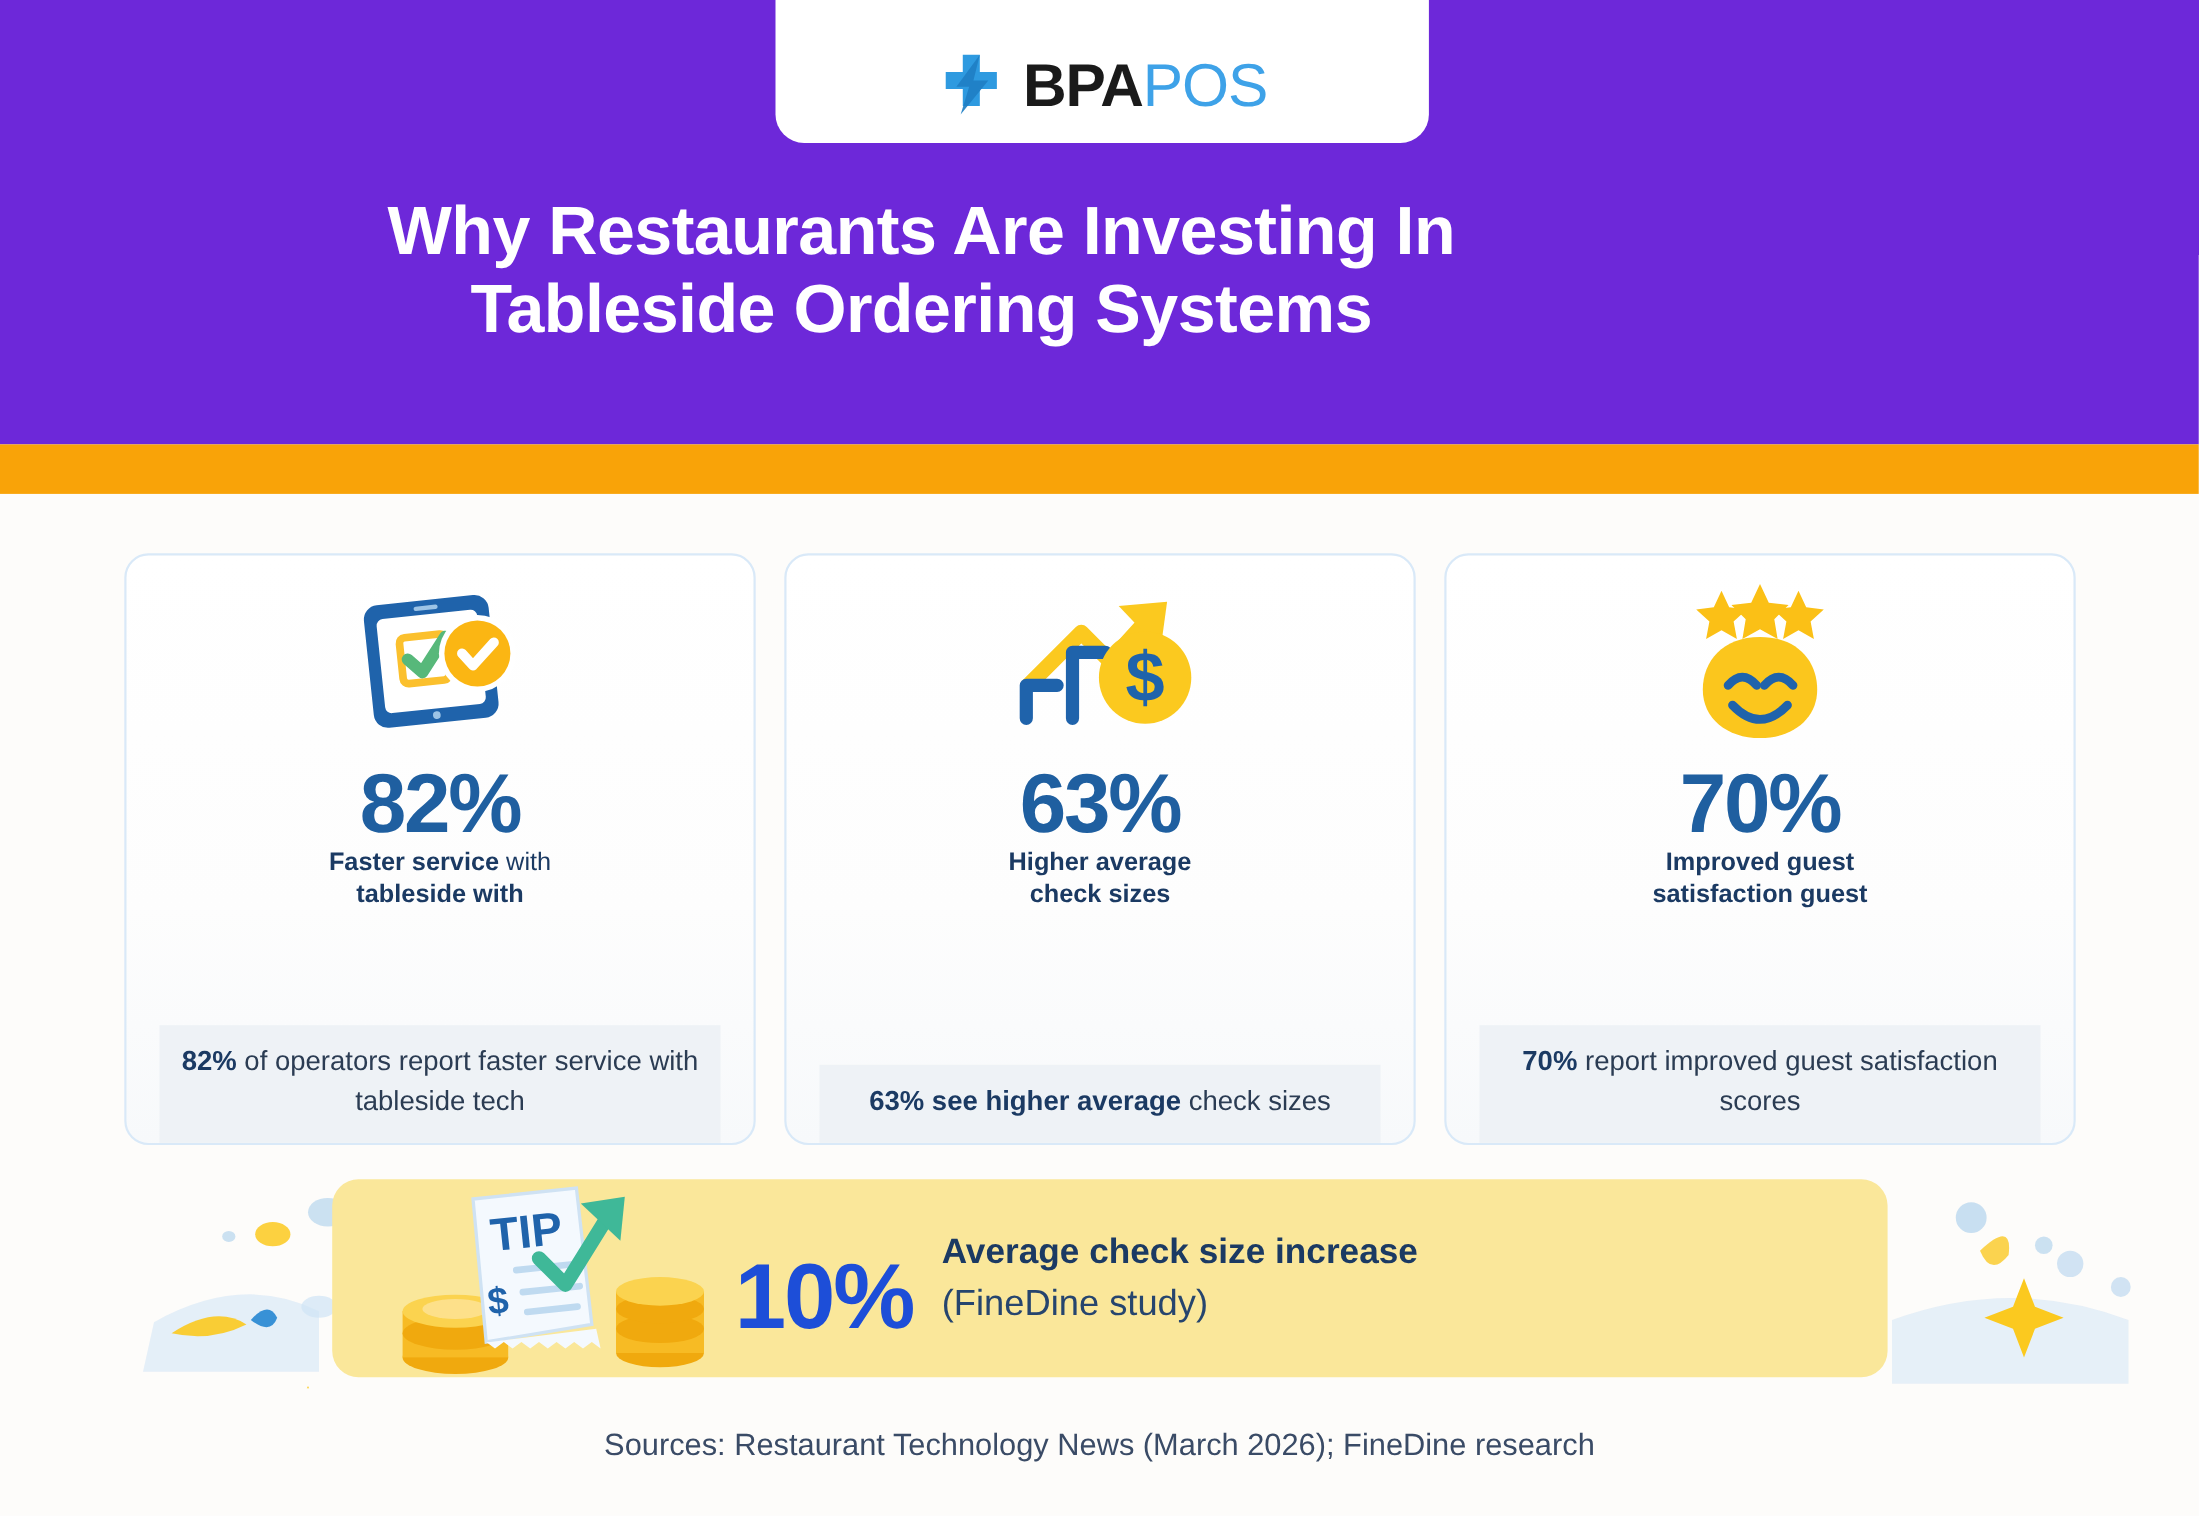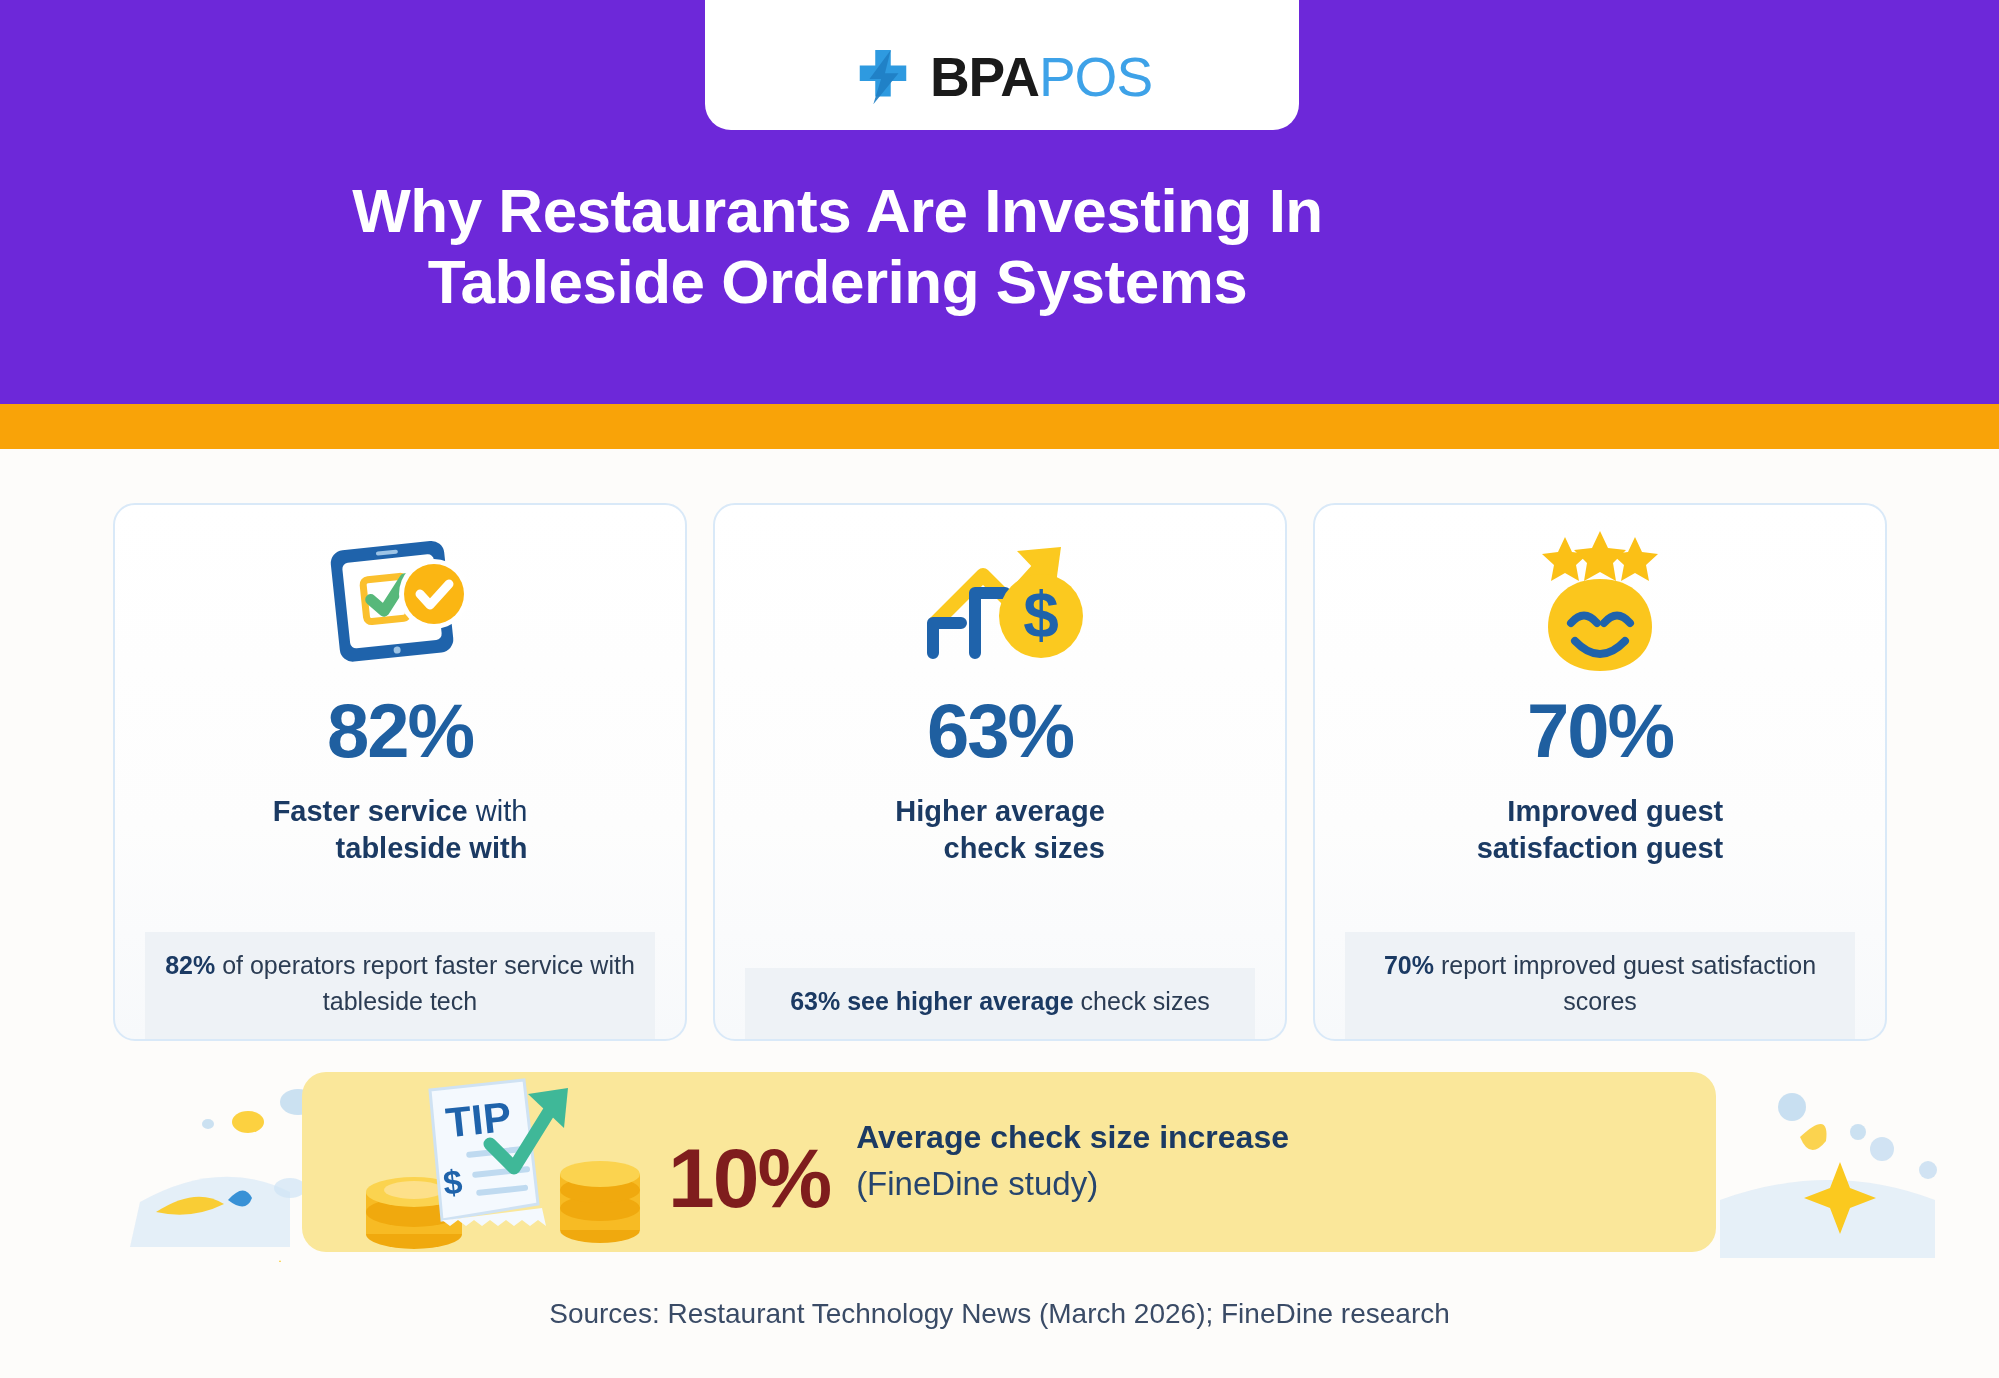--- a/index.html
+++ b/index.html
@@ -54,22 +54,22 @@
     display:flex;flex-direction:column;align-items:center;
     overflow:hidden;
     box-sizing:border-box;
   }
   .card-icon{height:148px;margin-top:26px;display:flex;align-items:center;justify-content:center;}
   .card-pct{
     font-size:76px;font-weight:bold;color:#1f5fa0;letter-spacing:-2px;
     margin-top:14px;line-height:1;
   }
   .card-label{
-    margin-top:24px;text-align:right;color:#1b3a63;
-    font-size:29px;line-height:1.28;font-weight:bold;padding:0 40px;
+    text-align:center;color:#1b3a63;
+    font-size:23px;line-height:1.28;font-weight:bold;padding:0 40px;
   }
   .card-label .lt{font-weight:400;}
   .card-foot{
     margin-top:auto;width:calc(100% - 60px);
     background:#eef2f6;
     padding:16px 14px 20px;
     text-align:center;color:#2b3c53;
     font-size:25px;line-height:1.42;
     box-sizing:border-box;
   }
@@ -79,21 +79,21 @@
   .banner-zone{position:absolute;left:0;top:1062px;width:1999px;height:200px;}
   .confetti{position:absolute;pointer-events:none;}
   .banner{
     position:absolute;left:302px;top:1072px;width:1414px;height:180px;
     background:#fae79a;border-radius:24px;
     display:flex;align-items:center;
     box-sizing:border-box;
   }
   .banner-illus{width:310px;height:180px;flex:0 0 auto;margin-left:40px;}
   .banner-pct{
-    font-size:84px;font-weight:bold;color:#7f1d1d;letter-spacing:-2px;
+    font-size:84px;font-weight:bold;color:#1d4ed8;letter-spacing:-2px;
     margin-left:16px;line-height:1;margin-top:32px;
   }
   .banner-txt{margin-left:26px;color:#1b3a63;}
   .banner-txt .l1{font-size:32px;font-weight:bold;line-height:1.2;}
   .banner-txt .l2{font-size:33px;font-weight:400;line-height:1.3;margin-top:6px;color:#26456e;}
 
   .sources{
     position:absolute;left:0;top:1298px;width:1999px;text-align:center;
     font-size:28px;color:#3a4b66;
   }

